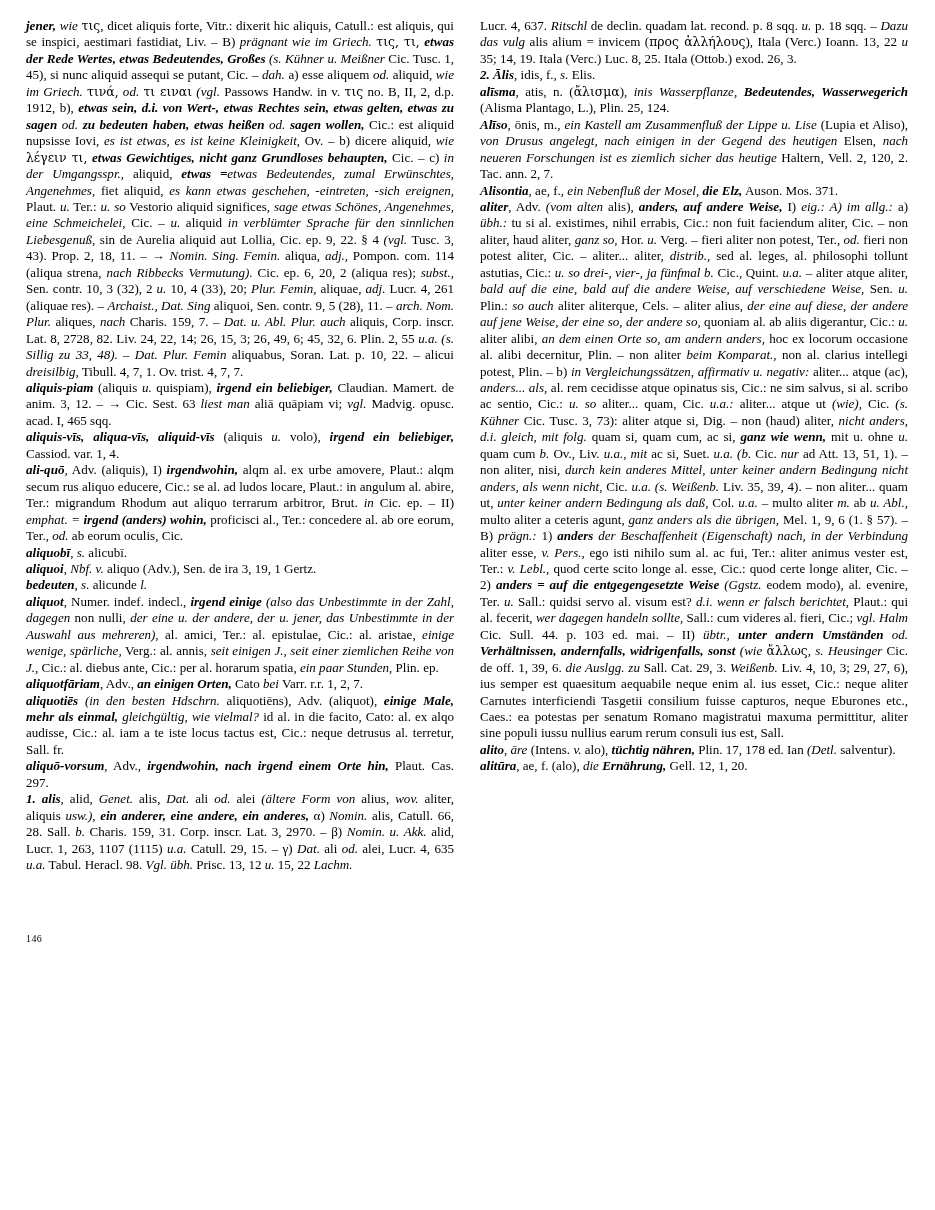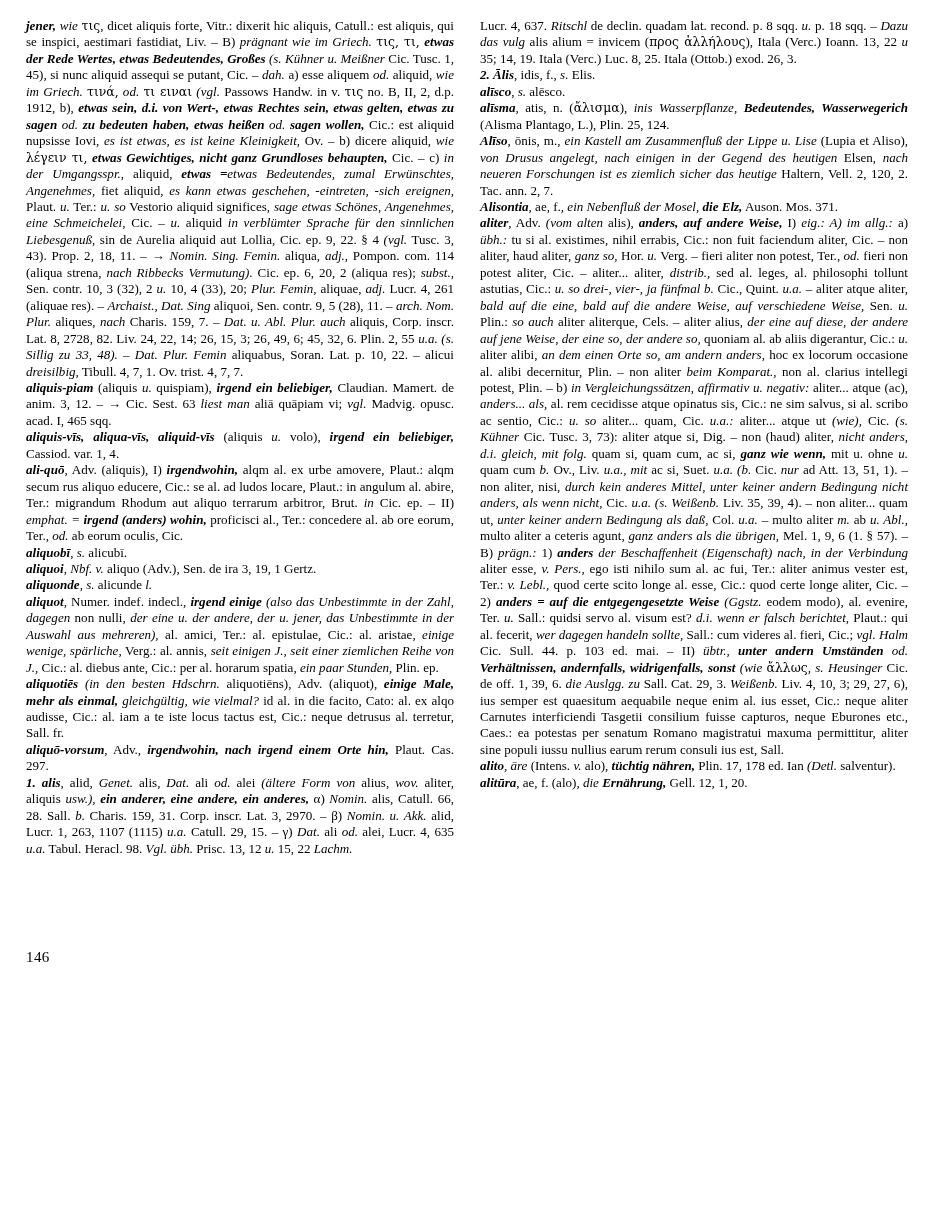--- a/index.html
+++ b/index.html
@@ -50,47 +50,47 @@
   .hw {
     font-weight: bold;
     font-style: italic;
   }
   .it { font-style: italic; }
   .bi { font-weight: bold; font-style: italic; }
   .gk { font-family: "DejaVu Serif", serif; font-size: 12.4px; }
   .folio {
     position: absolute;
     left: 26px;
-    bottom: 12px;
-    font-size: 15px;
+    bottom: 34px;
+    font-size: 10px;
     letter-spacing: 0.4px;
   }
 </style>
 </head>
 <body>
 
 <div class="page">
   <div class="columns">
     <div class="col" id="col-left">
         <p class="entry"><span class="bi">jener,</span><span class="it"> wie </span><span class="gk">τις</span><span>, dicet aliquis forte, Vitr.: dixerit hic aliquis, Catull.: est aliquis, qui se inspici, aestimari fastidiat, Liv. – B) </span><span class="it">prägnant wie im Griech. </span><span class="gk">τις, τι,</span><span class="bi"> etwas der Rede Wertes, etwas Bedeutendes, Großes</span><span class="it"> (s. Kühner u. Meißner</span><span> Cic. Tusc. 1, 45), si nunc aliquid assequi se putant, Cic. – </span><span class="it">dah.</span><span> a) esse aliquem </span><span class="it">od.</span><span> aliquid, </span><span class="it">wie im Griech. </span><span class="gk">τινά,</span><span class="it"> od. </span><span class="gk">τι ειναι</span><span class="it"> (vgl.</span><span> Passows Handw. in v. </span><span class="gk">τις</span><span> no. B, II, 2, d.p. 1912, b), </span><span class="bi">etwas sein, d.i. von Wert-, etwas Rechtes sein, etwas gelten, etwas zu sagen</span><span class="it"> od. </span><span class="bi">zu bedeuten haben, etwas heißen</span><span class="it"> od. </span><span class="bi">sagen wollen,</span><span> Cic.: est aliquid nupsisse Iovi, </span><span class="it">es ist etwas, es ist keine Kleinigkeit,</span><span> Ov. – b) dicere aliquid, </span><span class="it">wie </span><span class="gk">λέγειν τι,</span><span class="bi"> etwas Gewichtiges, nicht ganz Grundloses behaupten,</span><span> Cic. – c) </span><span class="it">in der Umgangsspr.,</span><span> aliquid, </span><span class="bi">etwas =</span><span class="it">etwas Bedeutendes, zumal Erwünschtes, Angenehmes,</span><span> fiet aliquid, </span><span class="it">es kann etwas geschehen, -eintreten, -sich ereignen,</span><span> Plaut. </span><span class="it">u.</span><span> Ter.: </span><span class="it">u. so</span><span> Vestorio aliquid significes, </span><span class="it">sage etwas Schönes, Angenehmes, eine Schmeichelei,</span><span> Cic. – </span><span class="it">u.</span><span> aliquid </span><span class="it">in verblümter Sprache für den sinnlichen Liebesgenuß,</span><span> sin de Aurelia aliquid aut Lollia, Cic. ep. 9, 22. § 4 </span><span class="it">(vgl.</span><span> Tusc. 3, 43). Prop. 2, 18, 11. – → </span><span class="it">Nomin. Sing. Femin.</span><span> aliqua, </span><span class="it">adj.,</span><span> Pompon. com. 114 (aliqua strena, </span><span class="it">nach Ribbecks Vermutung).</span><span> Cic. ep. 6, 20, 2 (aliqua res); </span><span class="it">subst.,</span><span> Sen. contr. 10, 3 (32), 2 </span><span class="it">u.</span><span> 10, 4 (33), 20; </span><span class="it">Plur. Femin,</span><span> aliquae, </span><span class="it">adj.</span><span> Lucr. 4, 261 (aliquae res). – </span><span class="it">Archaist., Dat. Sing</span><span> aliquoi, Sen. contr. 9, 5 (28), 11. – </span><span class="it">arch. Nom. Plur.</span><span> aliques, </span><span class="it">nach</span><span> Charis. 159, 7. – </span><span class="it">Dat. u. Abl. Plur. auch</span><span> aliquis, Corp. inscr. Lat. 8, 2728, 82. Liv. 24, 22, 14; 26, 15, 3; 26, 49, 6; 45, 32, 6. Plin. 2, 55 </span><span class="it">u.a. (s. Sillig zu 33, 48).</span><span> – </span><span class="it">Dat. Plur. Femin</span><span> aliquabus, Soran. Lat. p. 10, 22. – alicui </span><span class="it">dreisilbig,</span><span> Tibull. 4, 7, 1. Ov. trist. 4, 7, 7.</span></p>
         <p class="entry"><span class="hw">aliquis-piam</span><span> (aliquis </span><span class="it">u.</span><span> quispiam), </span><span class="bi">irgend ein beliebiger,</span><span> Claudian. Mamert. de anim. 3, 12. – → Cic. Sest. 63 </span><span class="it">liest man</span><span> aliā quāpiam vi; </span><span class="it">vgl.</span><span> Madvig. opusc. acad. I, 465 sqq.</span></p>
         <p class="entry"><span class="hw">aliquis-vīs, aliqua-vīs, aliquid-vīs</span><span> (aliquis </span><span class="it">u.</span><span> volo), </span><span class="bi">irgend ein beliebiger,</span><span> Cassiod. var. 1, 4.</span></p>
         <p class="entry"><span class="hw">ali-quō</span><span>, Adv. (aliquis), I) </span><span class="bi">irgendwohin,</span><span> alqm al. ex urbe amovere, Plaut.: alqm secum rus aliquo educere, Cic.: se al. ad ludos locare, Plaut.: in angulum al. abire, Ter.: migrandum Rhodum aut aliquo terrarum arbitror, Brut. </span><span class="it">in</span><span> Cic. ep. – II) </span><span class="it">emphat. = </span><span class="bi">irgend (anders) wohin,</span><span> proficisci al., Ter.: concedere al. ab ore eorum, Ter., </span><span class="it">od.</span><span> ab eorum oculis, Cic.</span></p>
         <p class="entry"><span class="hw">aliquobī</span><span>, </span><span class="it">s.</span><span> alicubī.</span></p>
         <p class="entry"><span class="hw">aliquoi</span><span>, </span><span class="it">Nbf. v.</span><span> aliquo (Adv.), Sen. de ira 3, 19, 1 Gertz.</span></p>
-        <p class="entry"><span class="hw">aliquonde</span><span>, </span><span class="it">s.</span><span> alicunde </span><span class="it">l.</span></p>
+        <p class="entry"><span class="hw">bedeuten</span><span>, </span><span class="it">s.</span><span> alicunde </span><span class="it">l.</span></p>
         <p class="entry"><span class="hw">aliquot</span><span>, Numer. indef. indecl., </span><span class="bi">irgend einige</span><span class="it"> (also das Unbestimmte in der Zahl, dagegen</span><span> non nulli, </span><span class="it">der eine u. der andere, der u. jener, das Unbestimmte in der Auswahl aus mehreren),</span><span> al. amici, Ter.: al. epistulae, Cic.: al. aristae, </span><span class="it">einige wenige, spärliche,</span><span> Verg.: al. annis, </span><span class="it">seit einigen J., seit einer ziemlichen Reihe von J.,</span><span> Cic.: al. diebus ante, Cic.: per al. horarum spatia, </span><span class="it">ein paar Stunden,</span><span> Plin. ep.</span></p>
+        <p class="entry"><span class="hw">aliquotfāriam</span><span>, Adv., </span><span class="bi">an einigen Orten,</span><span> Cato </span><span class="it">bei</span><span> Varr. r.r. 1, 2, 7.</span></p>
         <p class="entry"><span class="hw">aliquotiēs</span><span class="it"> (in den besten Hdschrn.</span><span> aliquotiēns), Adv. (aliquot), </span><span class="bi">einige Male, mehr als einmal,</span><span class="it"> gleichgültig, wie vielmal?</span><span> id al. in die facito, Cato: al. ex alqo audisse, Cic.: al. iam a te iste locus tactus est, Cic.: neque detrusus al. terretur, Sall. fr.</span></p>
         <p class="entry"><span class="hw">aliquō-vorsum</span><span>, Adv., </span><span class="bi">irgendwohin, nach irgend einem Orte hin,</span><span> Plaut. Cas. 297.</span></p>
         <p class="entry"><span class="hw">1. alis</span><span>, alid, </span><span class="it">Genet.</span><span> alis, </span><span class="it">Dat.</span><span> ali </span><span class="it">od.</span><span> alei </span><span class="it">(ältere Form von</span><span> alius, </span><span class="it">wov.</span><span> aliter, aliquis </span><span class="it">usw.), </span><span class="bi">ein anderer, eine andere, ein anderes,</span><span> α) </span><span class="it">Nomin.</span><span> alis, Catull. 66, 28. Sall. </span><span class="it">b.</span><span> Charis. 159, 31. Corp. inscr. Lat. 3, 2970. – β) </span><span class="it">Nomin. u. Akk.</span><span> alid, Lucr. 1, 263, 1107 (1115) </span><span class="it">u.a.</span><span> Catull. 29, 15. – γ) </span><span class="it">Dat.</span><span> ali </span><span class="it">od.</span><span> alei, Lucr. 4, 635 </span><span class="it">u.a.</span><span> Tabul. Heracl. 98. </span><span class="it">Vgl. übh.</span><span> Prisc. 13, 12 </span><span class="it">u.</span><span> 15, 22 </span><span class="it">Lachm.</span></p>
       </div>
     <div class="col" id="col-right">
         <p class="entry"><span>Lucr. 4, 637. </span><span class="it">Ritschl</span><span> de declin. quadam lat. recond. p. 8 sqq. </span><span class="it">u.</span><span> p. 18 sqq. – </span><span class="it">Dazu das vulg</span><span> alis alium = invicem (</span><span class="gk">προς ἀλλήλους</span><span>), Itala (Verc.) Ioann. 13, 22 </span><span class="it">u</span><span> 35; 14, 19. Itala (Verc.) Luc. 8, 25. Itala (Ottob.) exod. 26, 3.</span></p>
         <p class="entry"><span class="hw">2. Ālis</span><span>, idis, f., </span><span class="it">s.</span><span> Elis.</span></p>
-        <p class="entry"><span class="hw">alīsco</span><span>, </span><span class="it">s.</span><span> alēsco.</span></p>
         <p class="entry"><span class="hw">alīsma</span><span>, atis, n. (</span><span class="gk">ἄλισμα</span><span>), </span><span class="it">inis Wasserpflanze, </span><span class="bi">Bedeutendes, Wasserwegerich</span><span> (Alisma Plantago, L.), Plin. 25, 124.</span></p>
         <p class="entry"><span class="hw">Alīso</span><span>, ōnis, m., </span><span class="it">ein Kastell am Zusammenfluß der Lippe u. Lise</span><span> (Lupia et Aliso), </span><span class="it">von Drusus angelegt, nach einigen in der Gegend des heutigen</span><span> Elsen, </span><span class="it">nach neueren Forschungen ist es ziemlich sicher das heutige</span><span> Haltern, Vell. 2, 120, 2. Tac. ann. 2, 7.</span></p>
         <p class="entry"><span class="hw">Alisontia</span><span>, ae, f., </span><span class="it">ein Nebenfluß der Mosel, </span><span class="bi">die Elz,</span><span> Auson. Mos. 371.</span></p>
         <p class="entry"><span class="hw">aliter</span><span>, Adv. </span><span class="it">(vom alten</span><span> alis), </span><span class="bi">anders, auf andere Weise,</span><span> I) </span><span class="it">eig.: A) im allg.:</span><span> a) </span><span class="it">übh.:</span><span> tu si al. existimes, nihil errabis, Cic.: non fuit faciendum aliter, Cic. – non aliter, haud aliter, </span><span class="it">ganz so,</span><span> Hor. </span><span class="it">u.</span><span> Verg. – fieri aliter non potest, Ter., </span><span class="it">od.</span><span> fieri non potest aliter, Cic. – aliter... aliter, </span><span class="it">distrib.,</span><span> sed al. leges, al. philosophi tollunt astutias, Cic.: </span><span class="it">u. so drei-, vier-, ja fünfmal b.</span><span> Cic., Quint. </span><span class="it">u.a.</span><span> – aliter atque aliter, </span><span class="it">bald auf die eine, bald auf die andere Weise, auf verschiedene Weise,</span><span> Sen. </span><span class="it">u.</span><span> Plin.: </span><span class="it">so auch</span><span> aliter aliterque, Cels. – aliter alius, </span><span class="it">der eine auf diese, der andere auf jene Weise, der eine so, der andere so,</span><span> quoniam al. ab aliis digerantur, Cic.: </span><span class="it">u.</span><span> aliter alibi, </span><span class="it">an dem einen Orte so, am andern anders,</span><span> hoc ex locorum occasione al. alibi decernitur, Plin. – non aliter </span><span class="it">beim Komparat.,</span><span> non al. clarius intellegi potest, Plin. – b) </span><span class="it">in Vergleichungssätzen, affirmativ u. negativ:</span><span> aliter... atque (ac), </span><span class="it">anders... als,</span><span> al. rem cecidisse atque opinatus sis, Cic.: ne sim salvus, si al. scribo ac sentio, Cic.: </span><span class="it">u. so</span><span> aliter... quam, Cic. </span><span class="it">u.a.:</span><span> aliter... atque ut </span><span class="it">(wie),</span><span> Cic. </span><span class="it">(s. Kühner</span><span> Cic. Tusc. 3, 73): aliter atque si, Dig. – non (haud) aliter, </span><span class="it">nicht anders, d.i. gleich, mit folg.</span><span> quam si, quam cum, ac si, </span><span class="bi">ganz wie wenn,</span><span> mit u. ohne </span><span class="it">u.</span><span> quam cum </span><span class="it">b.</span><span> Ov., Liv. </span><span class="it">u.a., mit</span><span> ac si, Suet. </span><span class="it">u.a. (b.</span><span> Cic. </span><span class="it">nur</span><span> ad Att. 13, 51, 1). – non aliter, nisi, </span><span class="it">durch kein anderes Mittel, unter keiner andern Bedingung nicht anders, als wenn nicht,</span><span> Cic. </span><span class="it">u.a. (s. Weißenb.</span><span> Liv. 35, 39, 4). – non aliter... quam ut, </span><span class="it">unter keiner andern Bedingung als daß,</span><span> Col. </span><span class="it">u.a.</span><span> – multo aliter </span><span class="it">m.</span><span> ab </span><span class="it">u. Abl.,</span><span> multo aliter a ceteris agunt, </span><span class="it">ganz anders als die übrigen,</span><span> Mel. 1, 9, 6 (1. § 57). – B) </span><span class="it">prägn.:</span><span> 1) </span><span class="bi">anders</span><span class="it"> der Beschaffenheit (Eigenschaft) nach, in der Verbindung</span><span> aliter esse, </span><span class="it">v. Pers.,</span><span> ego isti nihilo sum al. ac fui, Ter.: aliter animus vester est, Ter.: </span><span class="it">v. Lebl.,</span><span> quod certe scito longe al. esse, Cic.: quod certe longe aliter, Cic. – 2) </span><span class="bi">anders = auf die entgegengesetzte Weise</span><span class="it"> (Ggstz.</span><span> eodem modo), al. evenire, Ter. </span><span class="it">u.</span><span> Sall.: quidsi servo al. visum est? </span><span class="it">d.i. wenn er falsch berichtet,</span><span> Plaut.: qui al. fecerit, </span><span class="it">wer dagegen handeln sollte,</span><span> Sall.: cum videres al. fieri, Cic.; </span><span class="it">vgl. Halm</span><span> Cic. Sull. 44. p. 103 ed. mai. – II) </span><span class="it">übtr., </span><span class="bi">unter andern Umständen</span><span class="it"> od. </span><span class="bi">Verhältnissen, andernfalls, widrigenfalls, sonst</span><span class="it"> (wie </span><span class="gk">ἄλλως</span><span class="it">, s. Heusinger</span><span> Cic. de off. 1, 39, 6. </span><span class="it">die Auslgg. zu</span><span> Sall. Cat. 29, 3. </span><span class="it">Weißenb.</span><span> Liv. 4, 10, 3; 29, 27, 6), ius semper est quaesitum aequabile neque enim al. ius esset, Cic.: neque aliter Carnutes interficiendi Tasgetii consilium fuisse capturos, neque Eburones etc., Caes.: ea potestas per senatum Romano magistratui maxuma permittitur, aliter sine populi iussu nullius earum rerum consuli ius est, Sall.</span></p>
         <p class="entry"><span class="hw">alito</span><span>, </span><span class="it">āre</span><span> (Intens. </span><span class="it">v.</span><span> alo), </span><span class="bi">tüchtig nähren,</span><span> Plin. 17, 178 ed. Ian </span><span class="it">(Detl.</span><span> salventur).</span></p>
         <p class="entry"><span class="hw">alitūra</span><span>, ae, f. (alo), </span><span class="it">die </span><span class="bi">Ernährung,</span><span> Gell. 12, 1, 20.</span></p>
       </div>
   </div>
   <div class="folio">146</div>
 </div>

